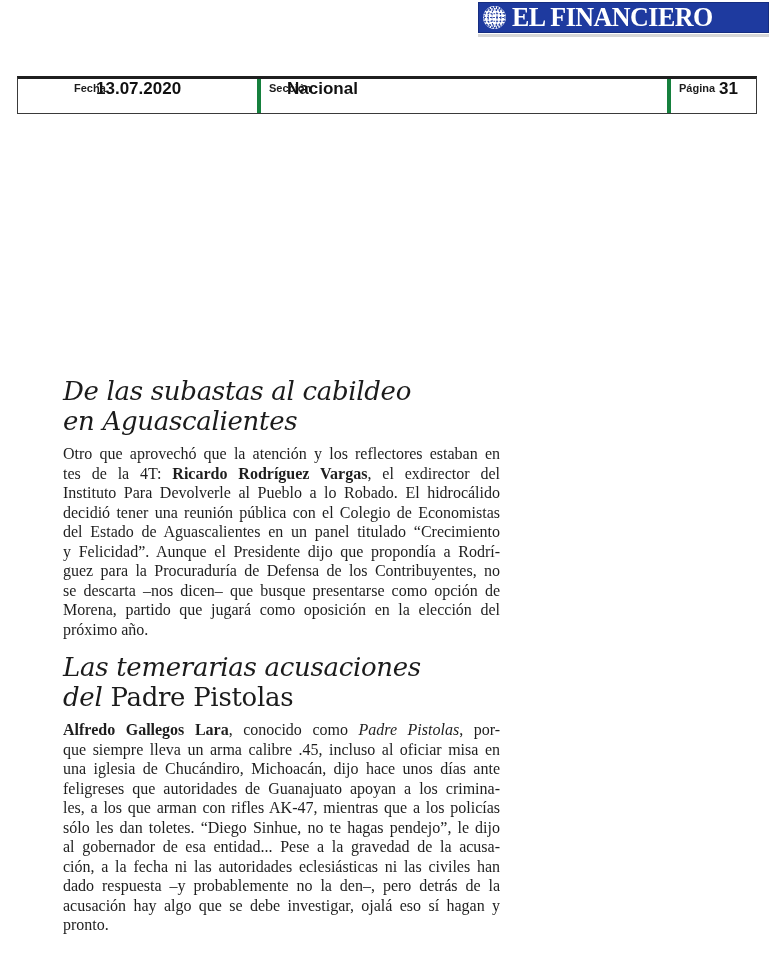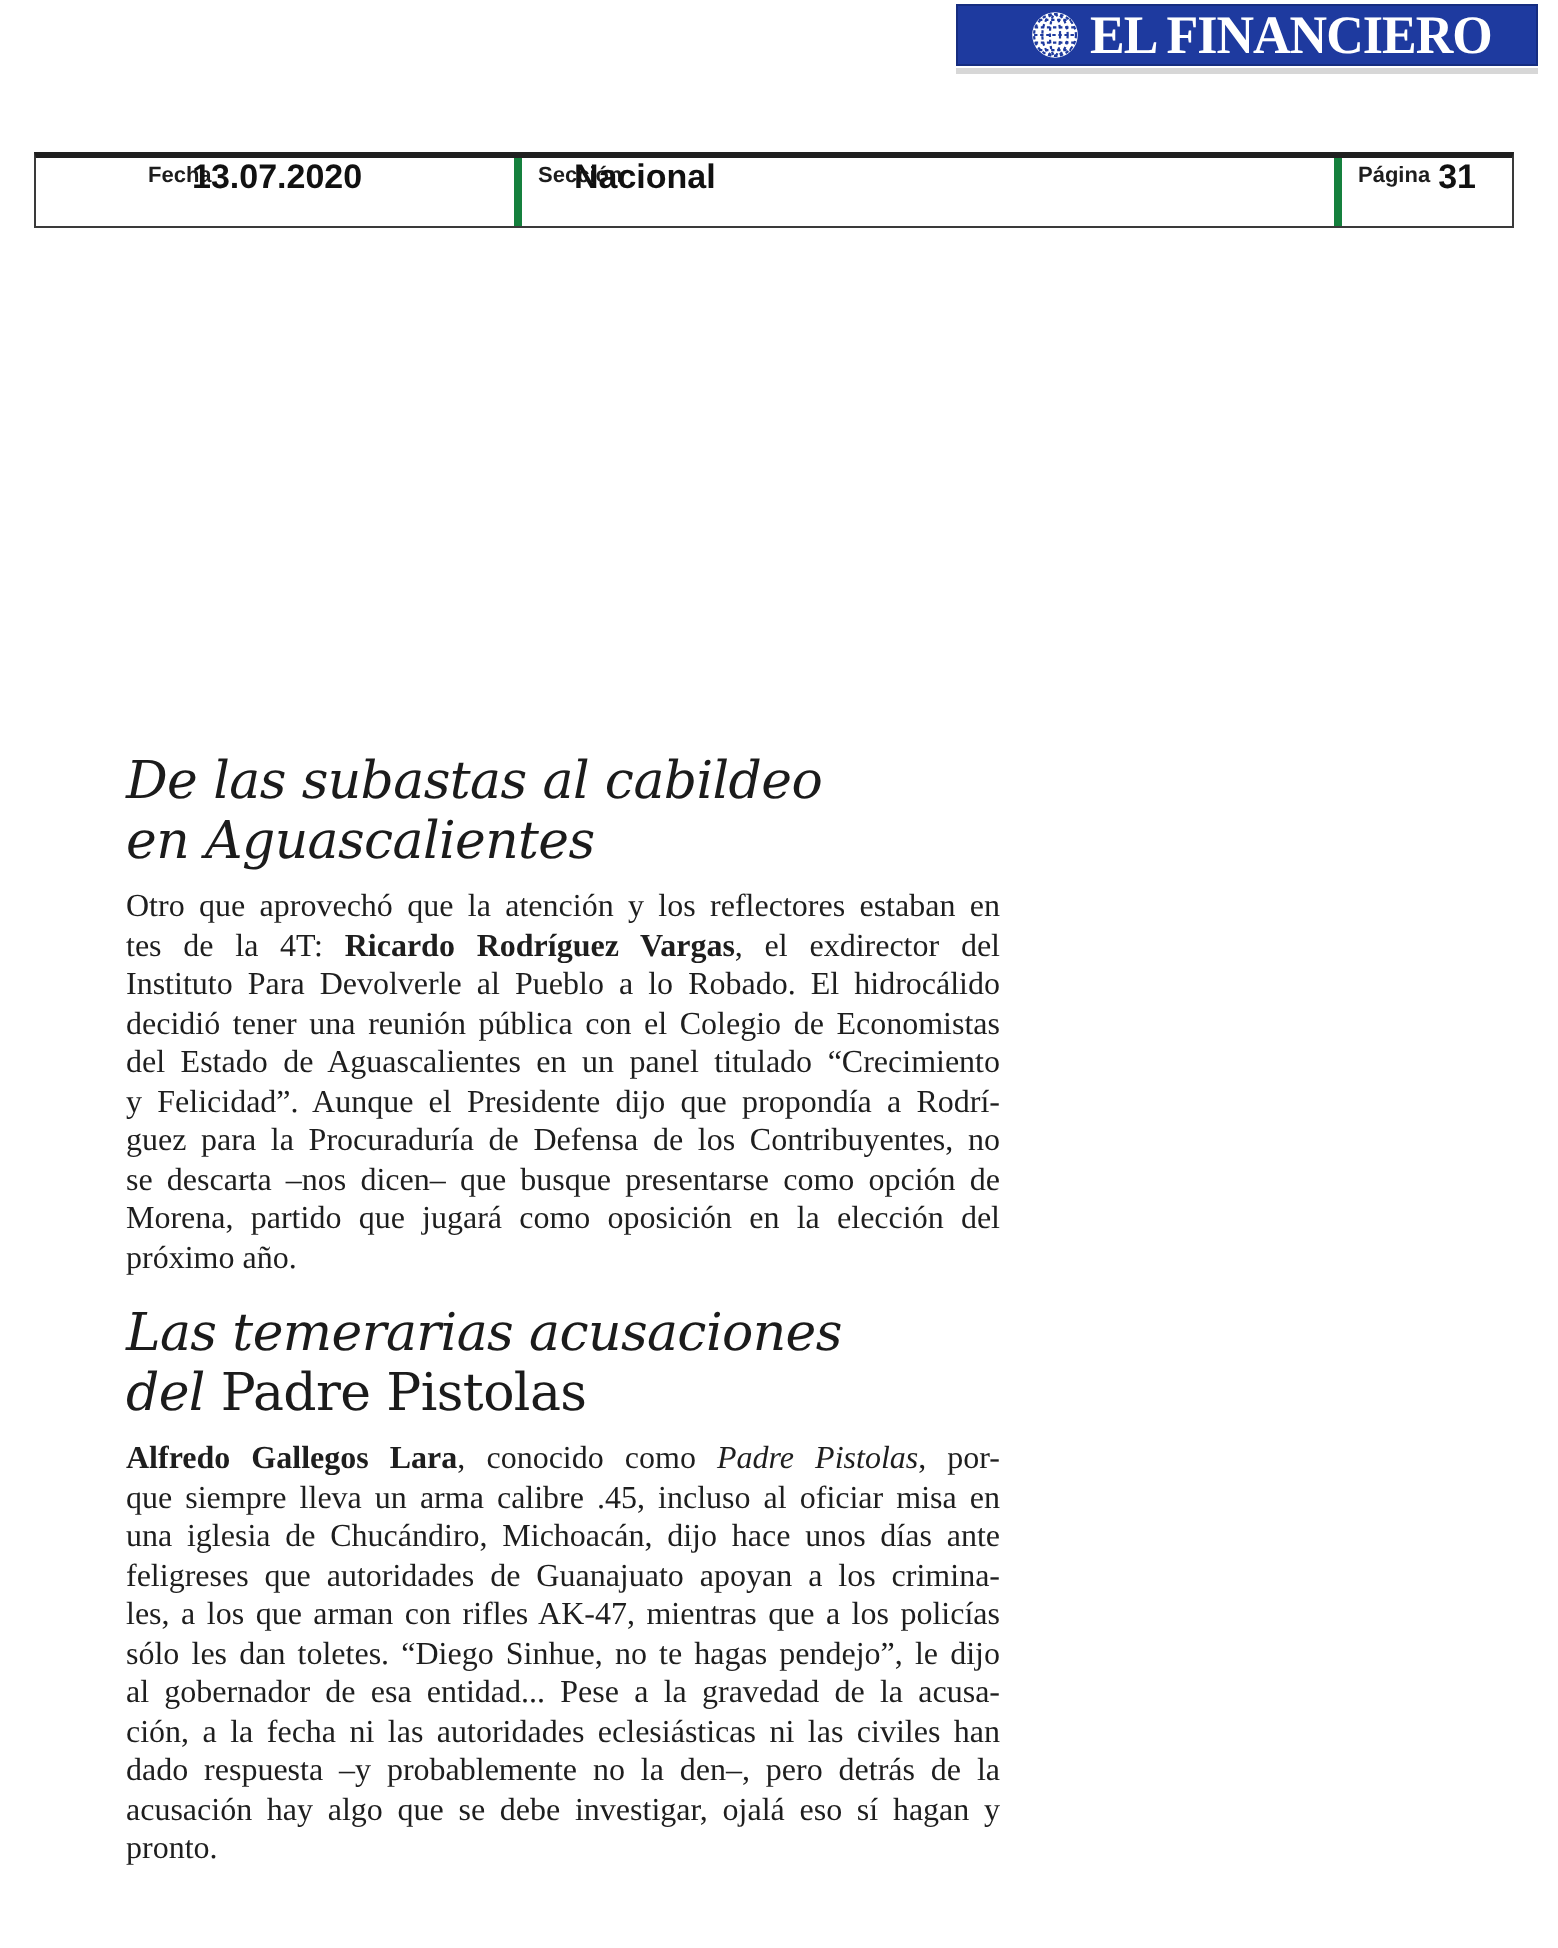--- a/index.html
+++ b/index.html
@@ -11,21 +11,20 @@
     overflow:hidden;
   }
 
   
   .banner {
     position:absolute; left:478px; top:2px;
     width:291px; height:31px;
     background:#1e3a9f;
     display:flex; align-items:center;
     border:1px solid #162d80;
-    padding-left:33px;
   }
   .banner::after {
     content:""; position:absolute; left:-1px; right:-1px; top:31px;
     height:3px; background:#d7d7d7;
   }
   .globe { width:27px; height:27px; margin-left:2px; flex:0 0 auto; }
   .wordmark {
     color:#ffffff;
     font-family:"Liberation Serif", serif;
     font-weight:bold;

